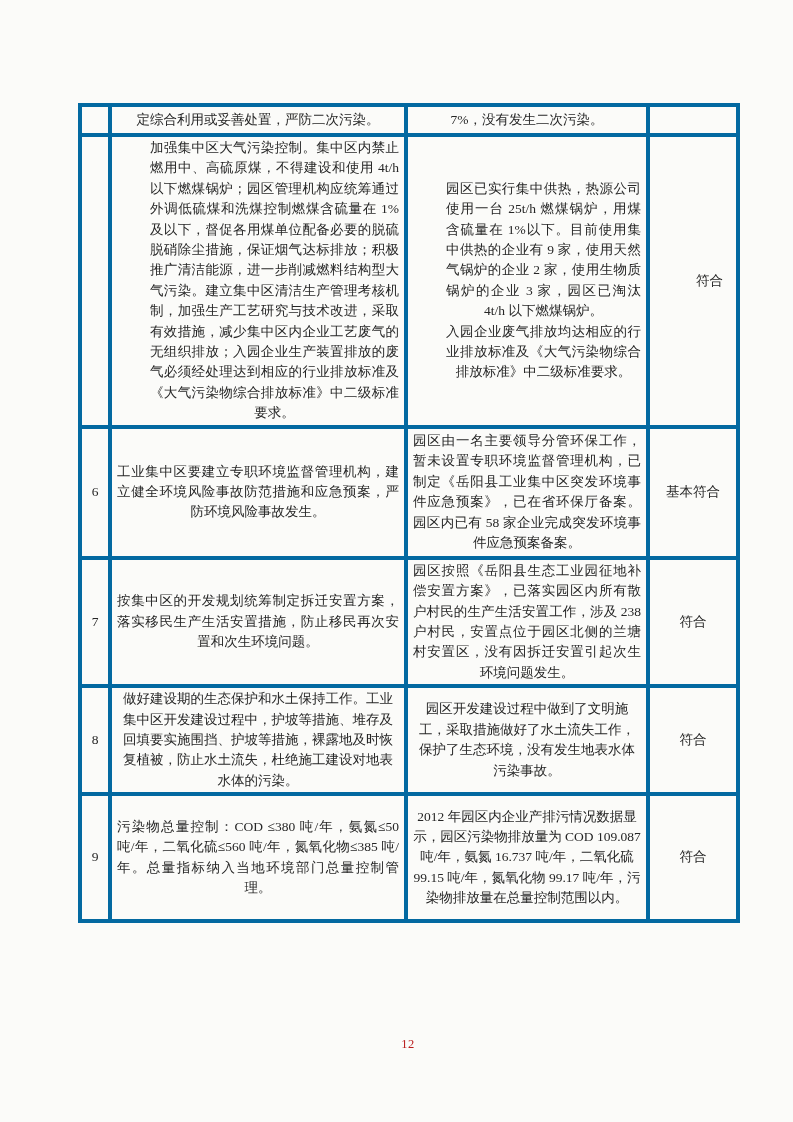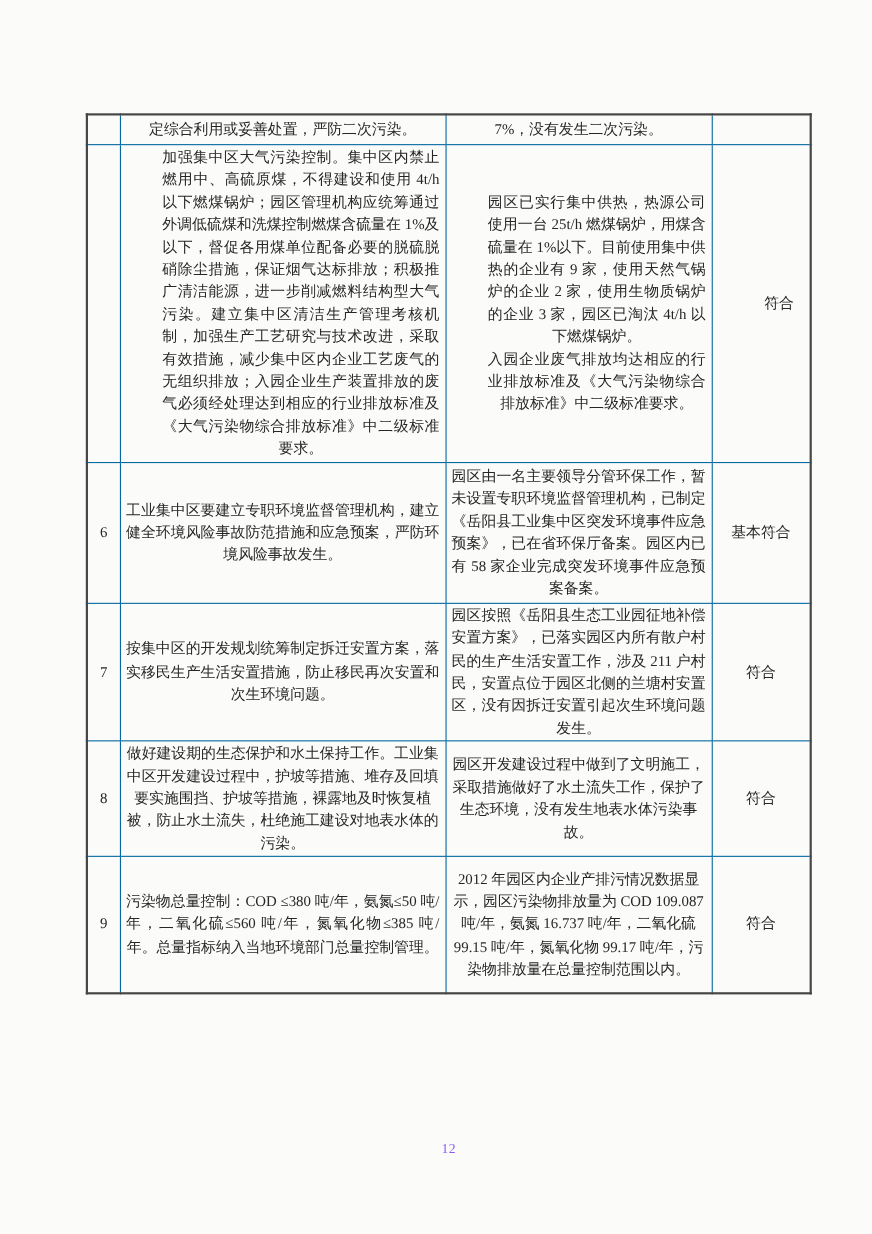--- a/index.html
+++ b/index.html
@@ -19,21 +19,21 @@
   table.doc-table {
     position: absolute;
     left: 78px;
     top: 103px;
     width: 658px;
     border-collapse: collapse;
     table-layout: fixed;
     border: 2px solid #474747;
   }
   table.doc-table td {
-    border: 1px solid #0369a1;
+    border: 4px solid #0369a1;
     font-size: 13.5px;
     line-height: 20.4px;
     padding: 1px 5px;
     vertical-align: middle;
     overflow: hidden;
   }
   
   tr.row-cont td { height: 24px; }
   tr.row-5    td { height: 242px; padding-left: 38px; }
   tr.row-6    td { height: 125px; }
@@ -68,21 +68,21 @@
     font-size: 14px;
   }
   .page-footer {
     position: absolute;
     top: 1037px;
     left: 0;
     right: 0;
     text-align: center;
     text-indent: 23px;
     font-size: 12.5px;
-    color: #8b5cf6;
+    color: #b91c1c;
     letter-spacing: 0.5px;
   }
 </style>
 </head>
 <body>
 
 <div class="page">
 
   <table class="doc-table">
     <colgroup>
@@ -111,21 +111,21 @@
     <tr class="row-6">
       <td class="cell-no">6</td>
       <td class="cell-text">工业集中区要建立专职环境监督管理机构，建立健全环境风险事故防范措施和应急预案，严防环境风险事故发生。</td>
       <td class="cell-text">园区由一名主要领导分管环保工作，暂未设置专职环境监督管理机构，已制定《岳阳县工业集中区突发环境事件应急预案》，已在省环保厅备案。园区内已有 58 家企业完成突发环境事件应急预案备案。</td>
       <td class="cell-compliance">基本符合</td>
     </tr>
 
     <tr class="row-7">
       <td class="cell-no">7</td>
       <td class="cell-text">按集中区的开发规划统筹制定拆迁安置方案，落实移民生产生活安置措施，防止移民再次安置和次生环境问题。</td>
-      <td class="cell-text">园区按照《岳阳县生态工业园征地补偿安置方案》，已落实园区内所有散户村民的生产生活安置工作，涉及 211 户村民，安置点位于园区北侧的兰塘村安置区，没有因拆迁安置引起次生环境问题发生。</td>
+      <td class="cell-text">园区按照《岳阳县生态工业园征地补偿安置方案》，已落实园区内所有散户村民的生产生活安置工作，涉及 238 户村民，安置点位于园区北侧的兰塘村安置区，没有因拆迁安置引起次生环境问题发生。</td>
       <td class="cell-compliance">符合</td>
     </tr>
 
 
     <tr class="row-8">
       <td class="cell-no">8</td>
       <td class="cell-text">做好建设期的生态保护和水土保持工作。工业集中区开发建设过程中，护坡等措施、堆存及回填要实施围挡、护坡等措施，裸露地及时恢复植被，防止水土流失，杜绝施工建设对地表水体的污染。</td>
       <td class="cell-text-center">园区开发建设过程中做到了文明施工，采取措施做好了水土流失工作，保护了生态环境，没有发生地表水体污染事故。</td>
       <td class="cell-compliance">符合</td>
     </tr>

